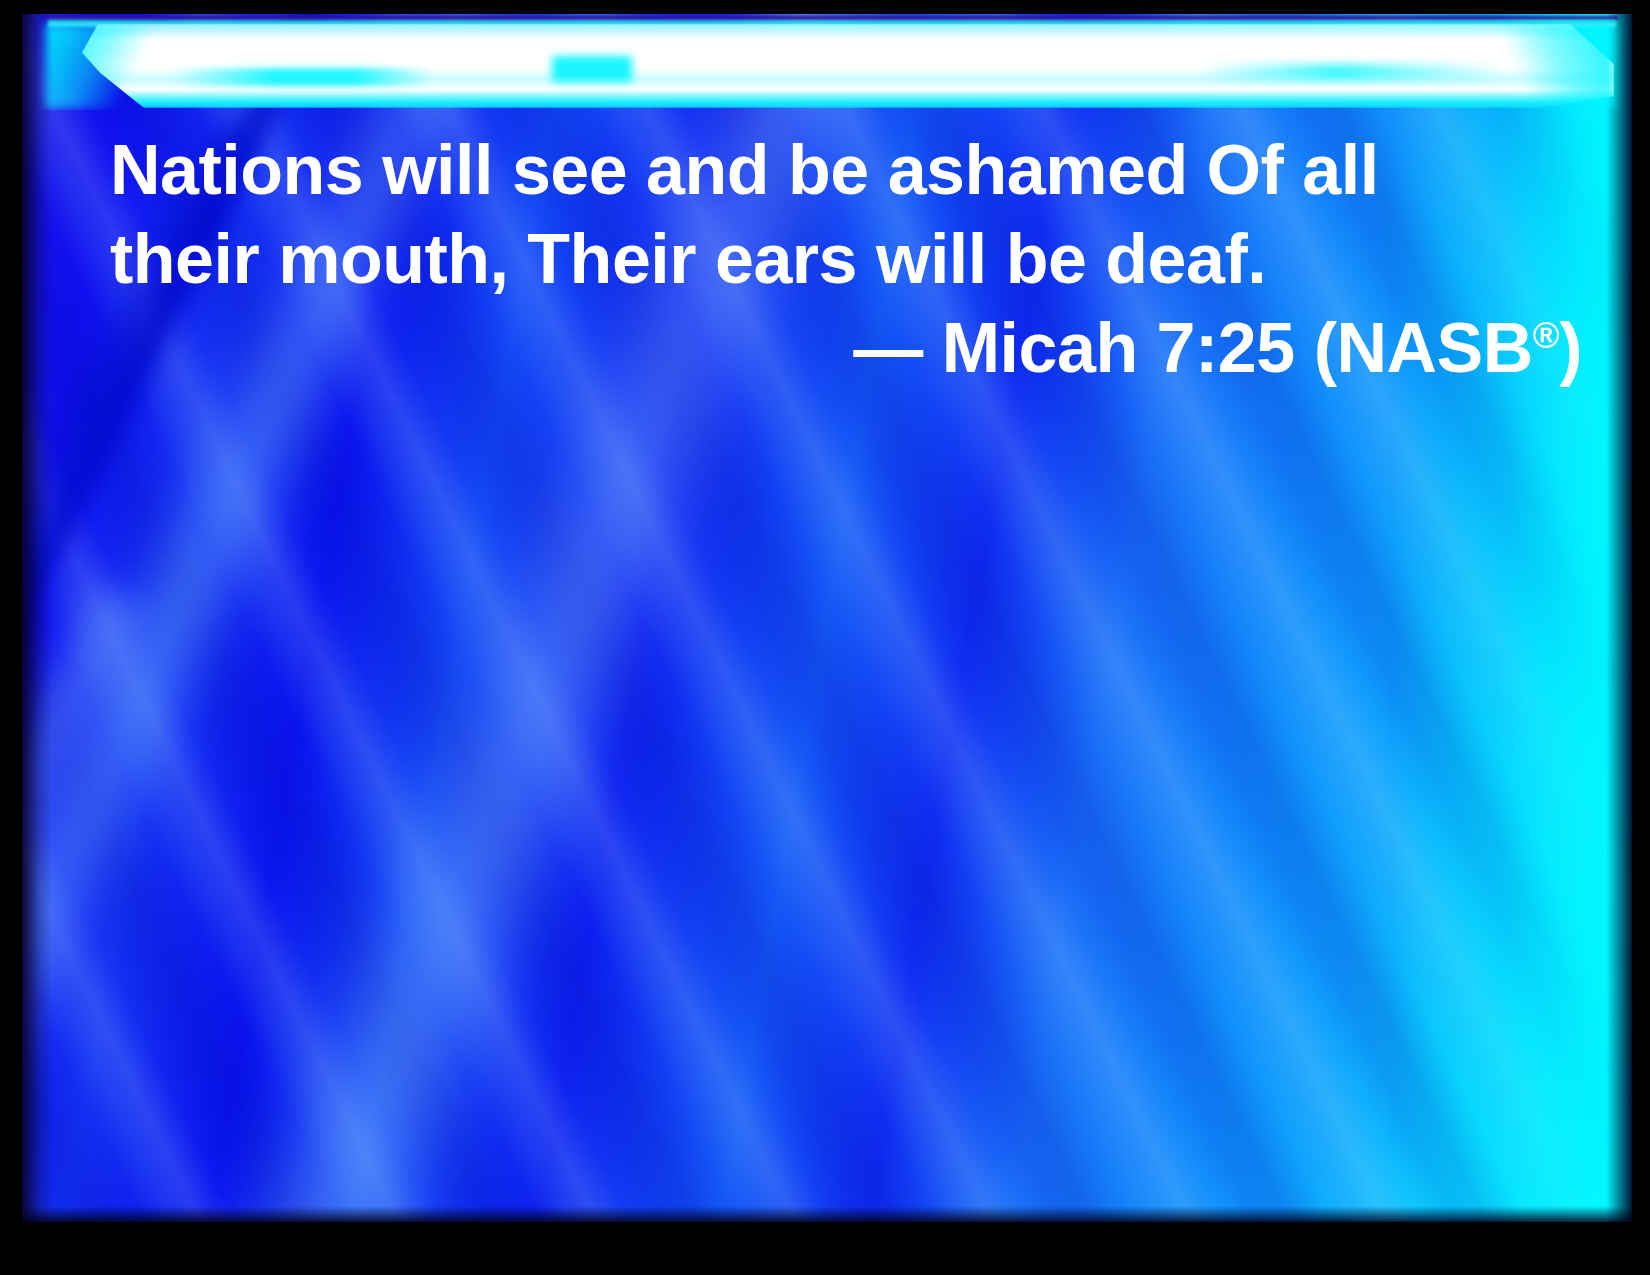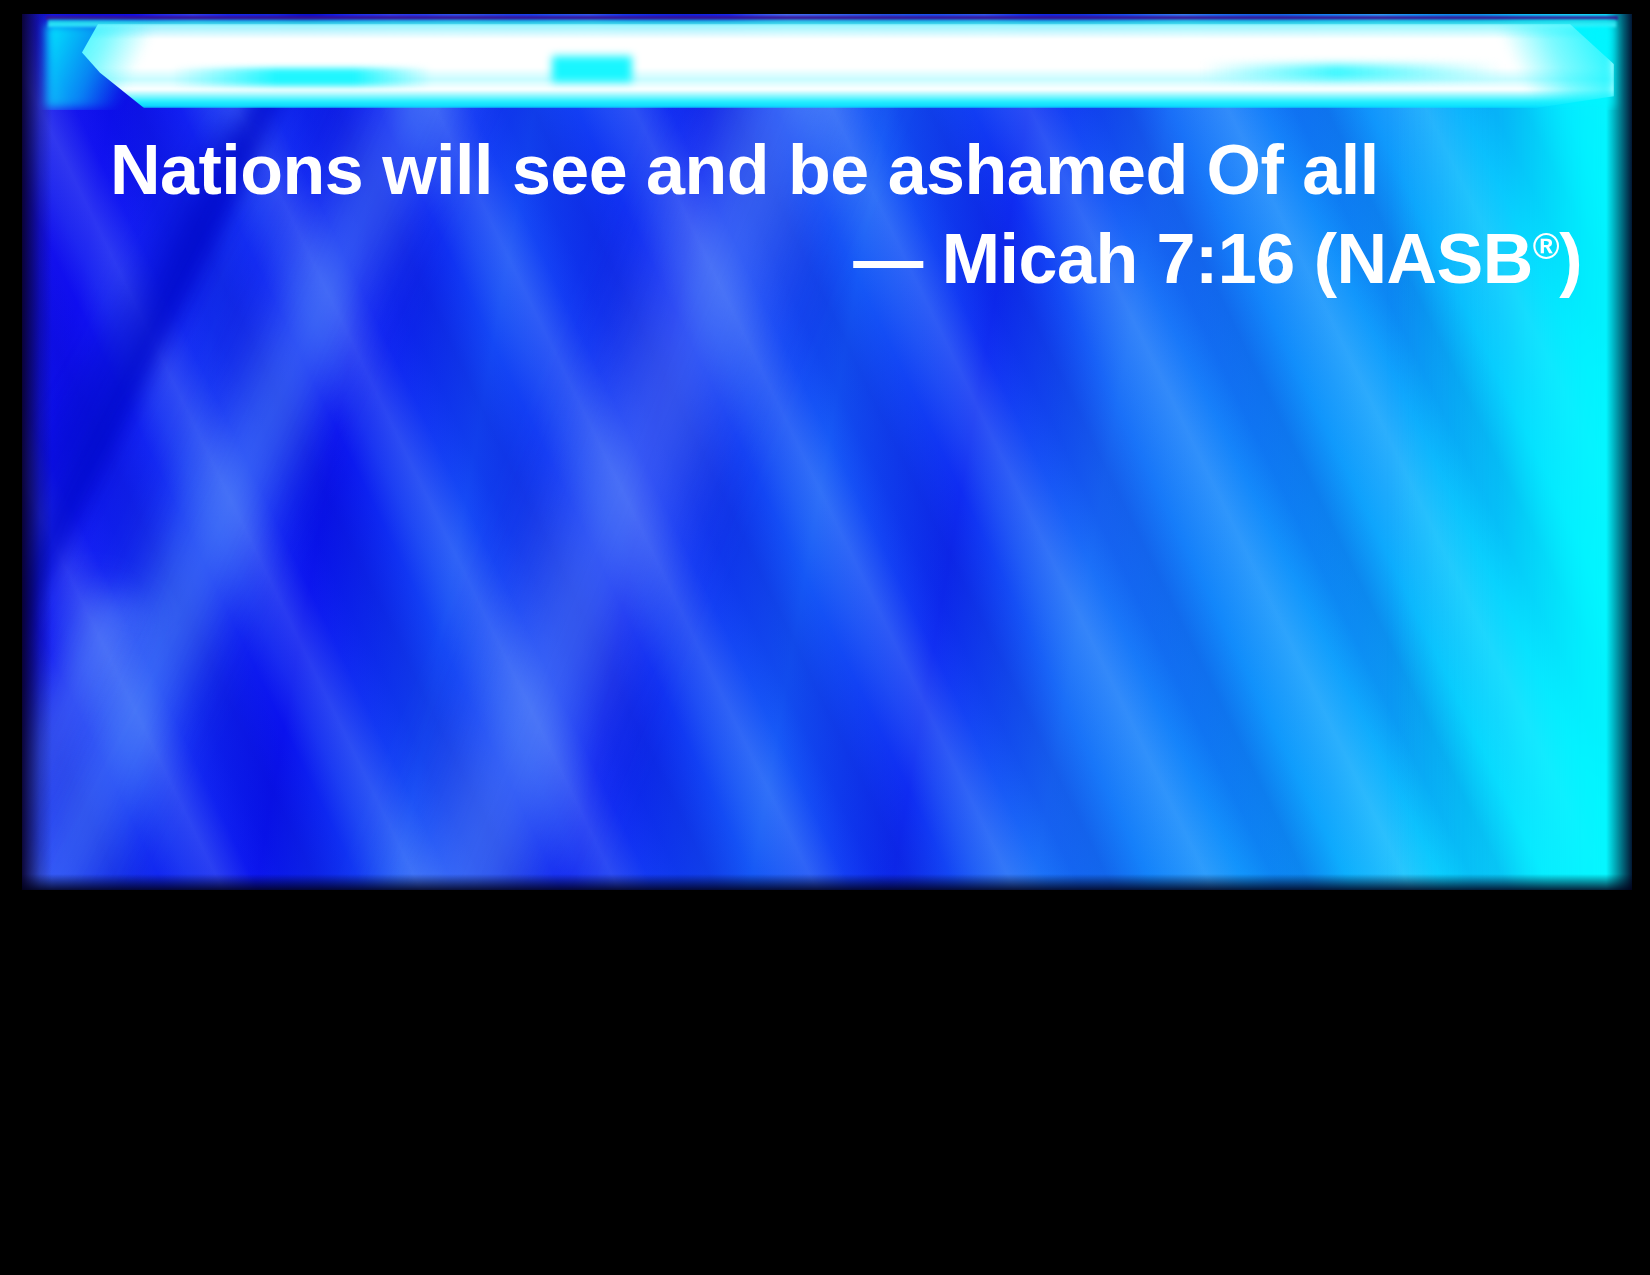--- a/index.html
+++ b/index.html
@@ -23,21 +23,21 @@
     background: #000000;
     z-index: 1;
   }
 
   
   .slide {
     position: absolute;
     left: 22px;
     top: 14px;
     width: 1610px;
-    height: 876px;
+    height: 1208px;
     z-index: 2;
     overflow: hidden;
     background: #0a00c8;
   }
 
   
   .bg-base {
     position: absolute;
     inset: 0;
     background: linear-gradient(
@@ -313,17 +313,18 @@
       <div class="band-glow"></div>
       <div class="band-cyan-left-wing"></div>
       <div class="band-cyan-right-wing"></div>
       <div class="band-cyan-streak"></div>
       <div class="band-cyan-streak-2"></div>
       <div class="band-cyan-streak-3"></div>
     </div>
 
     <div class="verse-wrap">
       <div class="verse-line">Nations will see and be ashamed Of all</div>
-      <div class="citation"><span>—</span> <span>Micah 7:16</span> <span>(</span><span>NASB</span><sup>®</sup><span>)</span></div>
+      <div class="verse-line">their mouth, Their ears will be deaf.</div>
+      <div class="citation"><span>—</span> <span>Micah 7:25</span> <span>(</span><span>NASB</span><sup>®</sup><span>)</span></div>
     </div>
 
   </div>
 </div>
 
 </body></html>

